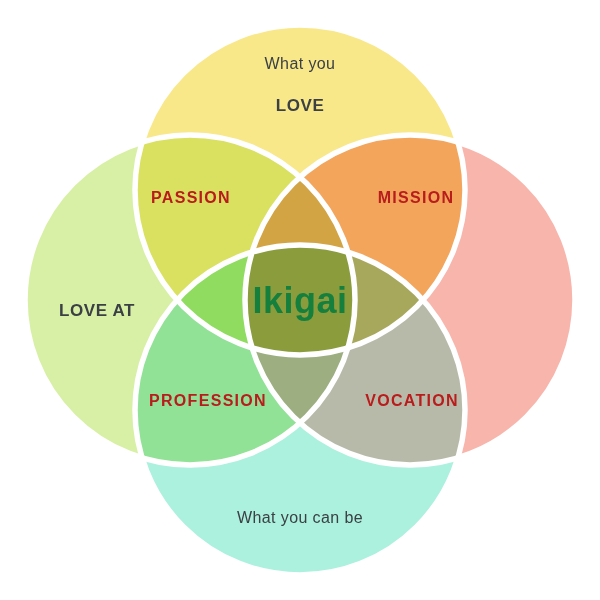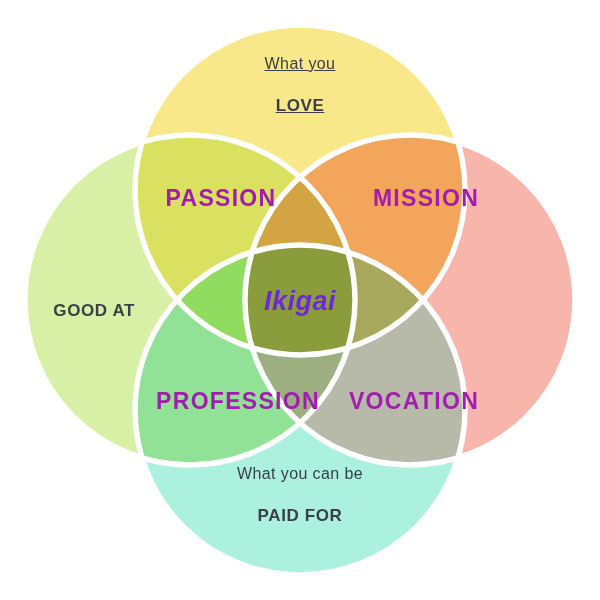--- a/index.html
+++ b/index.html
@@ -7,22 +7,22 @@
     position:relative;width:600px;height:600px;background:#ffffff;overflow:hidden;
     font-family:"Liberation Sans", sans-serif;
   }
   .stage svg{position:absolute;left:0;top:0;}
   .lbl{position:absolute;color:#3B4045;white-space:nowrap;}
   .two-line{text-align:center;line-height:20px;font-size:16px;letter-spacing:0.4px;}
   .two-line .bold-line{display:block;font-size:17px;font-weight:bold;letter-spacing:0.6px;margin-top:22px;}
   .two-line .reg-line{display:block;}
   .centered{transform:translate(-50%,-50%);}
   .v-centered{transform:translateY(-50%);text-align:right;}
-  .region-lbl{font-size:23px;font-weight:600;letter-spacing:1.3px;transform:translate(-50%,-50%);color:#a21caf;margin-left:30px;}
-  .ikigai-lbl{font-size:27px;font-weight:600;letter-spacing:0.5px;color:#6d28d9;transform:translate(-50%,-50%);font-style:italic;}
+  .region-lbl{font-size:16px;font-weight:600;letter-spacing:1.3px;transform:translate(-50%,-50%);color:#b91c1c;}
+  .ikigai-lbl{font-size:36px;font-weight:600;letter-spacing:0.5px;color:#15803d;transform:translate(-50%,-50%);}
 </style>
 </head>
 <body>
 
 <div class="stage">
 
   <svg width="600" height="600" viewBox="0 0 600 600">
     <defs>
       <clipPath id="clipTop">
           <circle cx="300" cy="190" r="165"></circle>
@@ -84,35 +84,34 @@
     </g>
         </g>
       </g>
 
     <circle cx="300" cy="190" r="165" fill="none" stroke-width="5.5" stroke="#FFFFFF"></circle>
     <circle cx="410" cy="300" r="165" fill="none" stroke-width="5.5" stroke="#FFFFFF"></circle>
     <circle cx="300" cy="410" r="165" fill="none" stroke-width="5.5" stroke="#FFFFFF"></circle>
     <circle cx="190" cy="300" r="165" fill="none" stroke-width="5.5" stroke="#FFFFFF"></circle>
   </svg>
 
-  <div class="lbl two-line centered" style="left:300px;top:85px;text-decoration:underline;">
+  <div class="lbl two-line centered" style="left:300px;top:85px;">
     <span class="reg-line">What you</span>
     <span class="bold-line">LOVE</span>
   </div>
 
   <div class="lbl two-line v-centered" style="right:465px;top:300px;">
-    <span class="bold-line">GOOD AT</span>
+    <span class="bold-line">LOVE AT</span>
   </div>
 
 
-  <div class="lbl two-line centered" style="left:300px;top:495px;">
+  <div class="lbl two-line centered" style="left:300px;top:518px;">
     <span class="reg-line">What you can be</span>
-    <span class="bold-line">PAID FOR</span>
   </div>
 
   <div class="lbl region-lbl" style="left:191px;top:198px;">PASSION</div>
-  <div class="lbl region-lbl" style="left:396px;top:198px;">MISSION</div>
+  <div class="lbl region-lbl" style="left:416px;top:198px;">MISSION</div>
   <div class="lbl region-lbl" style="left:208px;top:401px;text-align:center;">PROFESSION</div>
-  <div class="lbl region-lbl" style="left:384px;top:401px;">VOCATION</div>
+  <div class="lbl region-lbl" style="left:412px;top:401px;">VOCATION</div>
 
   <div class="lbl ikigai-lbl" style="left:300px;top:301px;">Ikigai</div>
 
 </div>
 
 </body></html>

